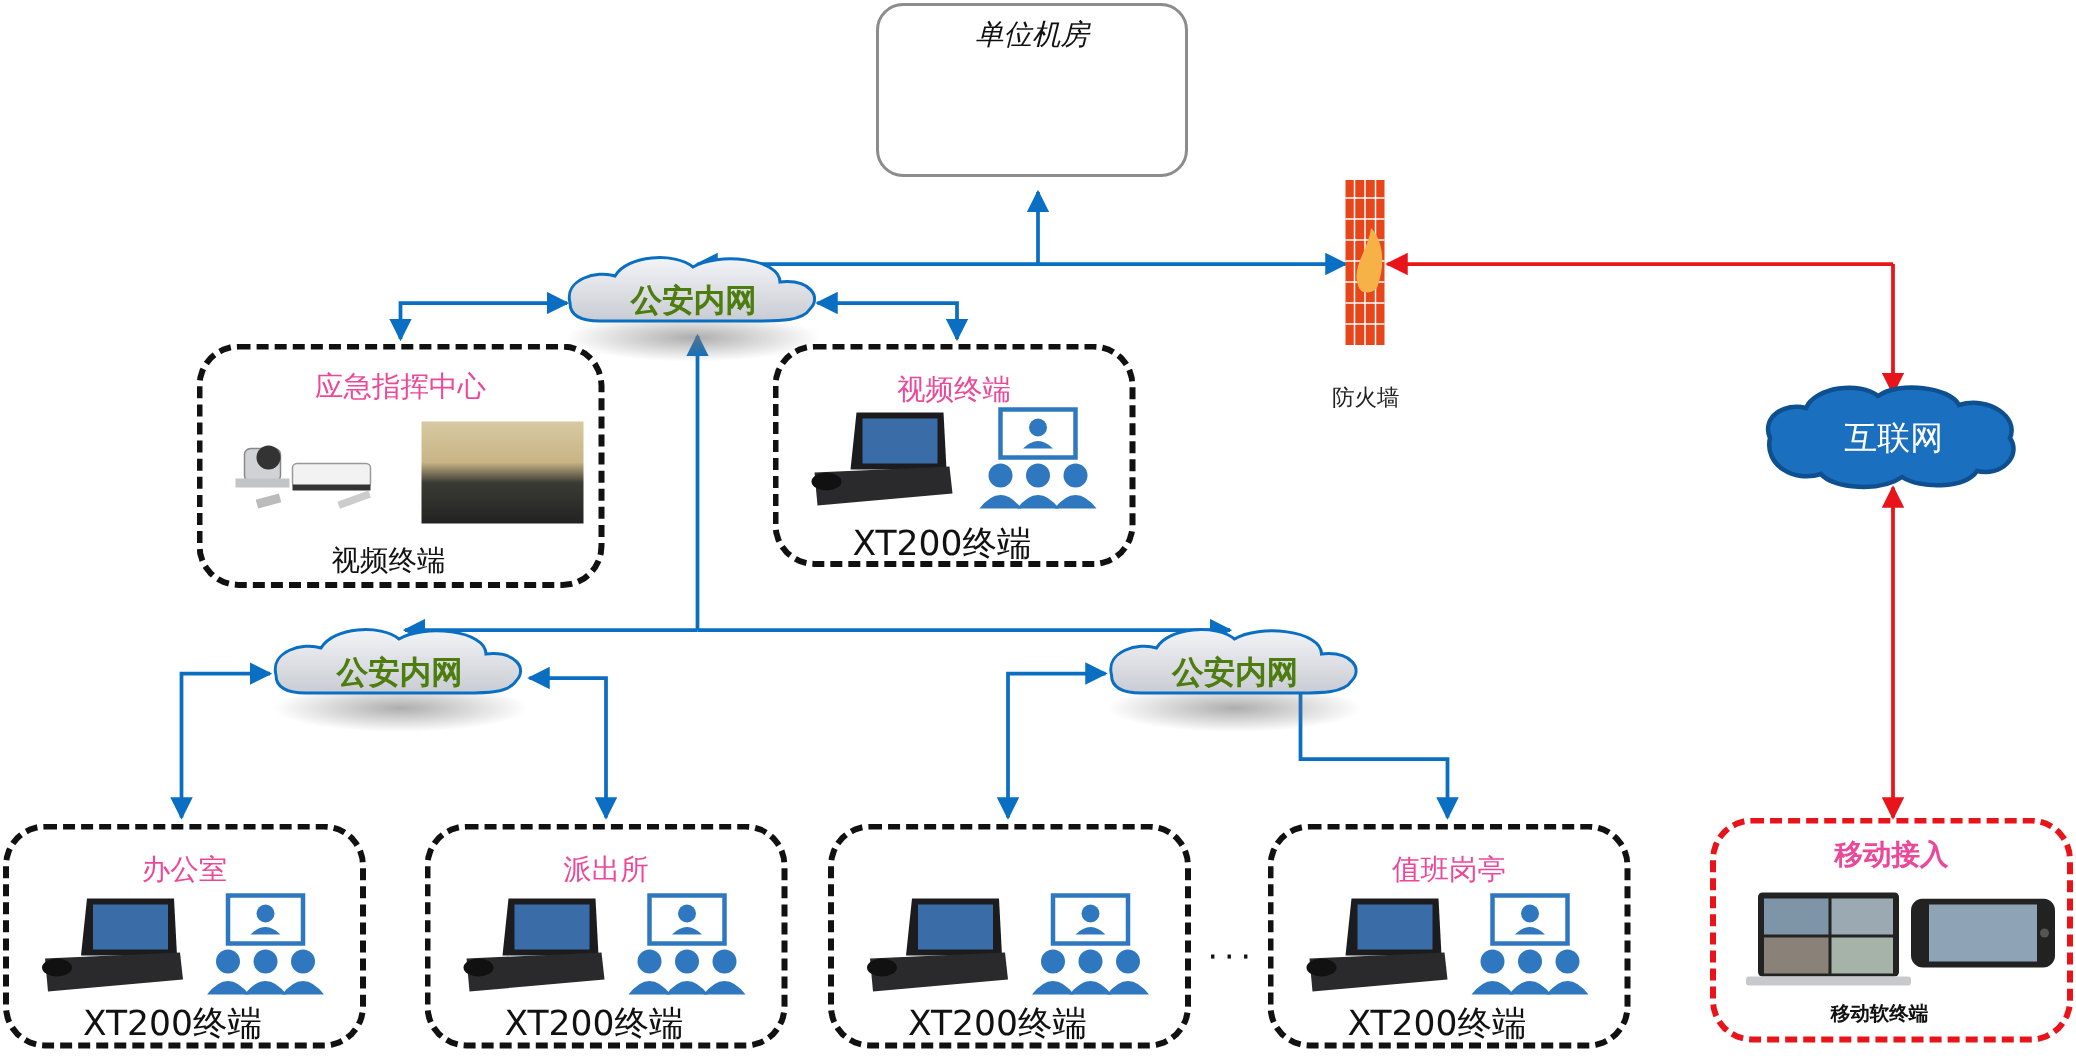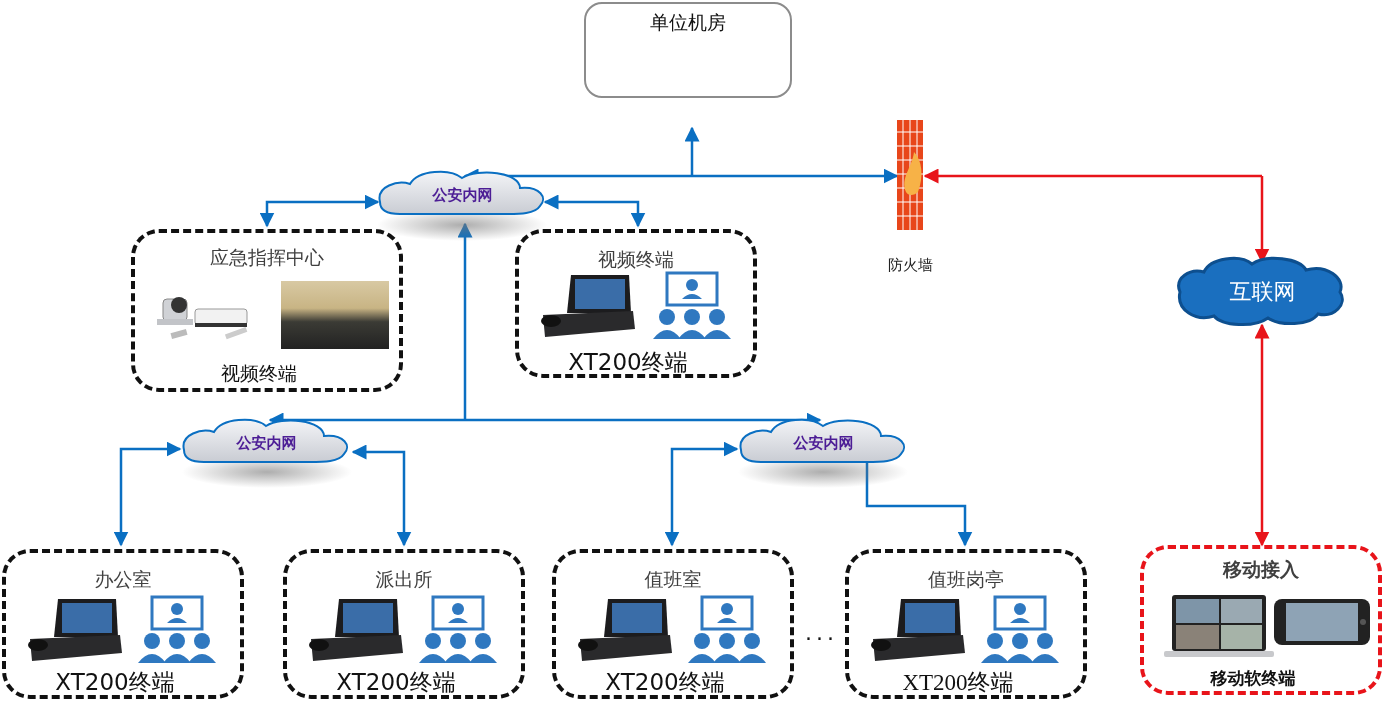--- a/index.html
+++ b/index.html
@@ -1,25 +1,25 @@
 <!DOCTYPE html>
 <html><head>
 <meta charset="utf-8">
 <style>
   html,body{margin:0;padding:0;background:#fff;}
   body{width:1384px;height:705px;position:relative;overflow:hidden;font-family:"DejaVu Sans","Liberation Sans",sans-serif;color:#111;}
   .abs{position:absolute;}
   svg.lines{position:absolute;left:0;top:0;width:1384px;height:705px;pointer-events:none;}
   .box{position:absolute;border:4px dashed #111;border-radius:28px;box-sizing:border-box;background:transparent;}
   .box.red{border-color:#e8141a;font-weight:bold;}
-  .box-title{position:absolute;left:0;right:0;text-align:center;font-size:19px;color:#404040;}
+  .box-title{position:absolute;left:0;right:0;text-align:center;font-size:19px;color:#ec4899;}
   .box-foot{position:absolute;left:0;right:16px;text-align:center;font-size:23px;color:#111;}
-  .srv-box{position:absolute;left:584px;top:2px;width:208px;height:96px;border:2px solid #8c8c8c;border-radius:18px;box-sizing:border-box;background:#fff;}
+  .srv-box{position:absolute;left:584px;top:2px;width:208px;height:116px;border:2px solid #8c8c8c;border-radius:18px;box-sizing:border-box;background:#fff;font-style:italic;}
   .cloud{position:absolute;}
-  .cloud-label{position:absolute;left:0;right:0;text-align:center;font-size:15px;font-weight:bold;color:#4c1d95;}
+  .cloud-label{position:absolute;left:0;right:0;text-align:center;font-size:21px;font-weight:bold;color:#4d7c0f;}
   .inet-label{position:absolute;left:0;right:0;text-align:center;font-size:22px;color:#fff;}
   .fw-label{position:absolute;font-size:15px;color:#222;}
   .dots{position:absolute;font-size:22px;letter-spacing:4px;color:#111;}
 </style>
 </head>
 <body>
 
 <svg class="lines" viewBox="0 0 1384 705">
   <defs>
     <marker id="ab" viewBox="0 0 10 10" refX="9" refY="5" markerWidth="6" markerHeight="6" orient="auto-start-reverse">
@@ -205,41 +205,40 @@
      <circle cx="16" cy="46" r="8" fill="#2f78c0"></circle>
         <circle cx="41" cy="46" r="8" fill="#2f78c0"></circle>
         <circle cx="66" cy="46" r="8" fill="#2f78c0"></circle>
      <path d="M2,68 Q16,50 30,68 Z" fill="#2f78c0"></path>
         <path d="M27,68 Q41,50 55,68 Z" fill="#2f78c0"></path>
         <path d="M52,68 Q66,50 80,68 Z" fill="#2f78c0"></path>
    </svg>
    <div class="box-foot" style="top:114px;">XT200终端</div>
     </div>
     <div class="box" style="left: 552px; top: 549px; width: 242px; height: 150px;">
-   <div class="box-title" style="top:14px;">值班室</div>
-   <svg class="abs" style="left:18px;top:42px;" width="100" height="70">
-     <path d="M34,4 L92,4 L94,42 L30,42 Z" fill="#1c1c1e"></path>
-     <rect x="38" y="8" width="50" height="30" fill="#3a6da8"></rect>
-     <path d="M6,44 L96,40 L98,58 L8,66 Z" fill="#2a2a2c"></path>
-     <ellipse cx="14" cy="50" rx="10" ry="6" fill="#111"></ellipse>
-   </svg>
-   <svg class="abs" style="left:130px;top:42px;" width="84" height="70">
-     <rect x="16" y="2" width="50" height="32" fill="none" stroke="#2f78c0" stroke-width="3"></rect>
-     <circle cx="41" cy="14" r="6" fill="#2f78c0"></circle>
-        <path d="M31,28 Q41,18 51,28 Z" fill="#2f78c0"></path>
-     <circle cx="16" cy="46" r="8" fill="#2f78c0"></circle>
-        <circle cx="41" cy="46" r="8" fill="#2f78c0"></circle>
-        <circle cx="66" cy="46" r="8" fill="#2f78c0"></circle>
-     <path d="M2,68 Q16,50 30,68 Z" fill="#2f78c0"></path>
-        <path d="M27,68 Q41,50 55,68 Z" fill="#2f78c0"></path>
-        <path d="M52,68 Q66,50 80,68 Z" fill="#2f78c0"></path>
-   </svg>
-   <div class="box-foot" style="top:114px;">XT200终端</div>
-    </div>
-    <div class="box" style="left: 845px; top: 549px; width: 242px; height: 150px; font-family: Liberation Serif, serif;">
+   <svg class="abs" style="left:18px;top:42px;" width="100" height="70">
+     <path d="M34,4 L92,4 L94,42 L30,42 Z" fill="#1c1c1e"></path>
+     <rect x="38" y="8" width="50" height="30" fill="#3a6da8"></rect>
+     <path d="M6,44 L96,40 L98,58 L8,66 Z" fill="#2a2a2c"></path>
+     <ellipse cx="14" cy="50" rx="10" ry="6" fill="#111"></ellipse>
+   </svg>
+   <svg class="abs" style="left:130px;top:42px;" width="84" height="70">
+     <rect x="16" y="2" width="50" height="32" fill="none" stroke="#2f78c0" stroke-width="3"></rect>
+     <circle cx="41" cy="14" r="6" fill="#2f78c0"></circle>
+        <path d="M31,28 Q41,18 51,28 Z" fill="#2f78c0"></path>
+     <circle cx="16" cy="46" r="8" fill="#2f78c0"></circle>
+        <circle cx="41" cy="46" r="8" fill="#2f78c0"></circle>
+        <circle cx="66" cy="46" r="8" fill="#2f78c0"></circle>
+     <path d="M2,68 Q16,50 30,68 Z" fill="#2f78c0"></path>
+        <path d="M27,68 Q41,50 55,68 Z" fill="#2f78c0"></path>
+        <path d="M52,68 Q66,50 80,68 Z" fill="#2f78c0"></path>
+   </svg>
+   <div class="box-foot" style="top:114px;">XT200终端</div>
+    </div>
+    <div class="box" style="left: 845px; top: 549px; width: 242px; height: 150px;">
    <div class="box-title" style="top:14px;">值班岗亭</div>
    <svg class="abs" style="left:18px;top:42px;" width="100" height="70">
      <path d="M34,4 L92,4 L94,42 L30,42 Z" fill="#1c1c1e"></path>
      <rect x="38" y="8" width="50" height="30" fill="#3a6da8"></rect>
      <path d="M6,44 L96,40 L98,58 L8,66 Z" fill="#2a2a2c"></path>
      <ellipse cx="14" cy="50" rx="10" ry="6" fill="#111"></ellipse>
    </svg>
    <svg class="abs" style="left:130px;top:42px;" width="84" height="70">
      <rect x="16" y="2" width="50" height="32" fill="none" stroke="#2f78c0" stroke-width="3"></rect>
      <circle cx="41" cy="14" r="6" fill="#2f78c0"></circle>
@@ -265,14 +264,14 @@
       <rect x="57" y="6" width="41" height="24" fill="#9aa9b2"></rect>
     <rect x="12" y="32" width="43" height="24" fill="#8a8278"></rect>
       <rect x="57" y="32" width="41" height="24" fill="#a6b3a8"></rect>
     <rect x="0" y="58" width="110" height="6" rx="2" fill="#c8c9cc"></rect>
   </svg>
   <svg class="abs" style="left:130px;top:50px;" width="96" height="48">
     <rect x="0" y="0" width="96" height="46" rx="8" fill="#222"></rect>
     <rect x="12" y="4" width="72" height="38" fill="#8ea3b5"></rect>
     <circle cx="89" cy="23" r="3" fill="#555"></circle>
   </svg>
-  <div class="box-foot" style="top:118px;font-size:17px;text-align:center;">移动软终端</div>
+  <div class="box-foot" style="top:118px;font-size:13px;text-align:center;">移动软终端</div>
 </div>
 
 </body></html>

